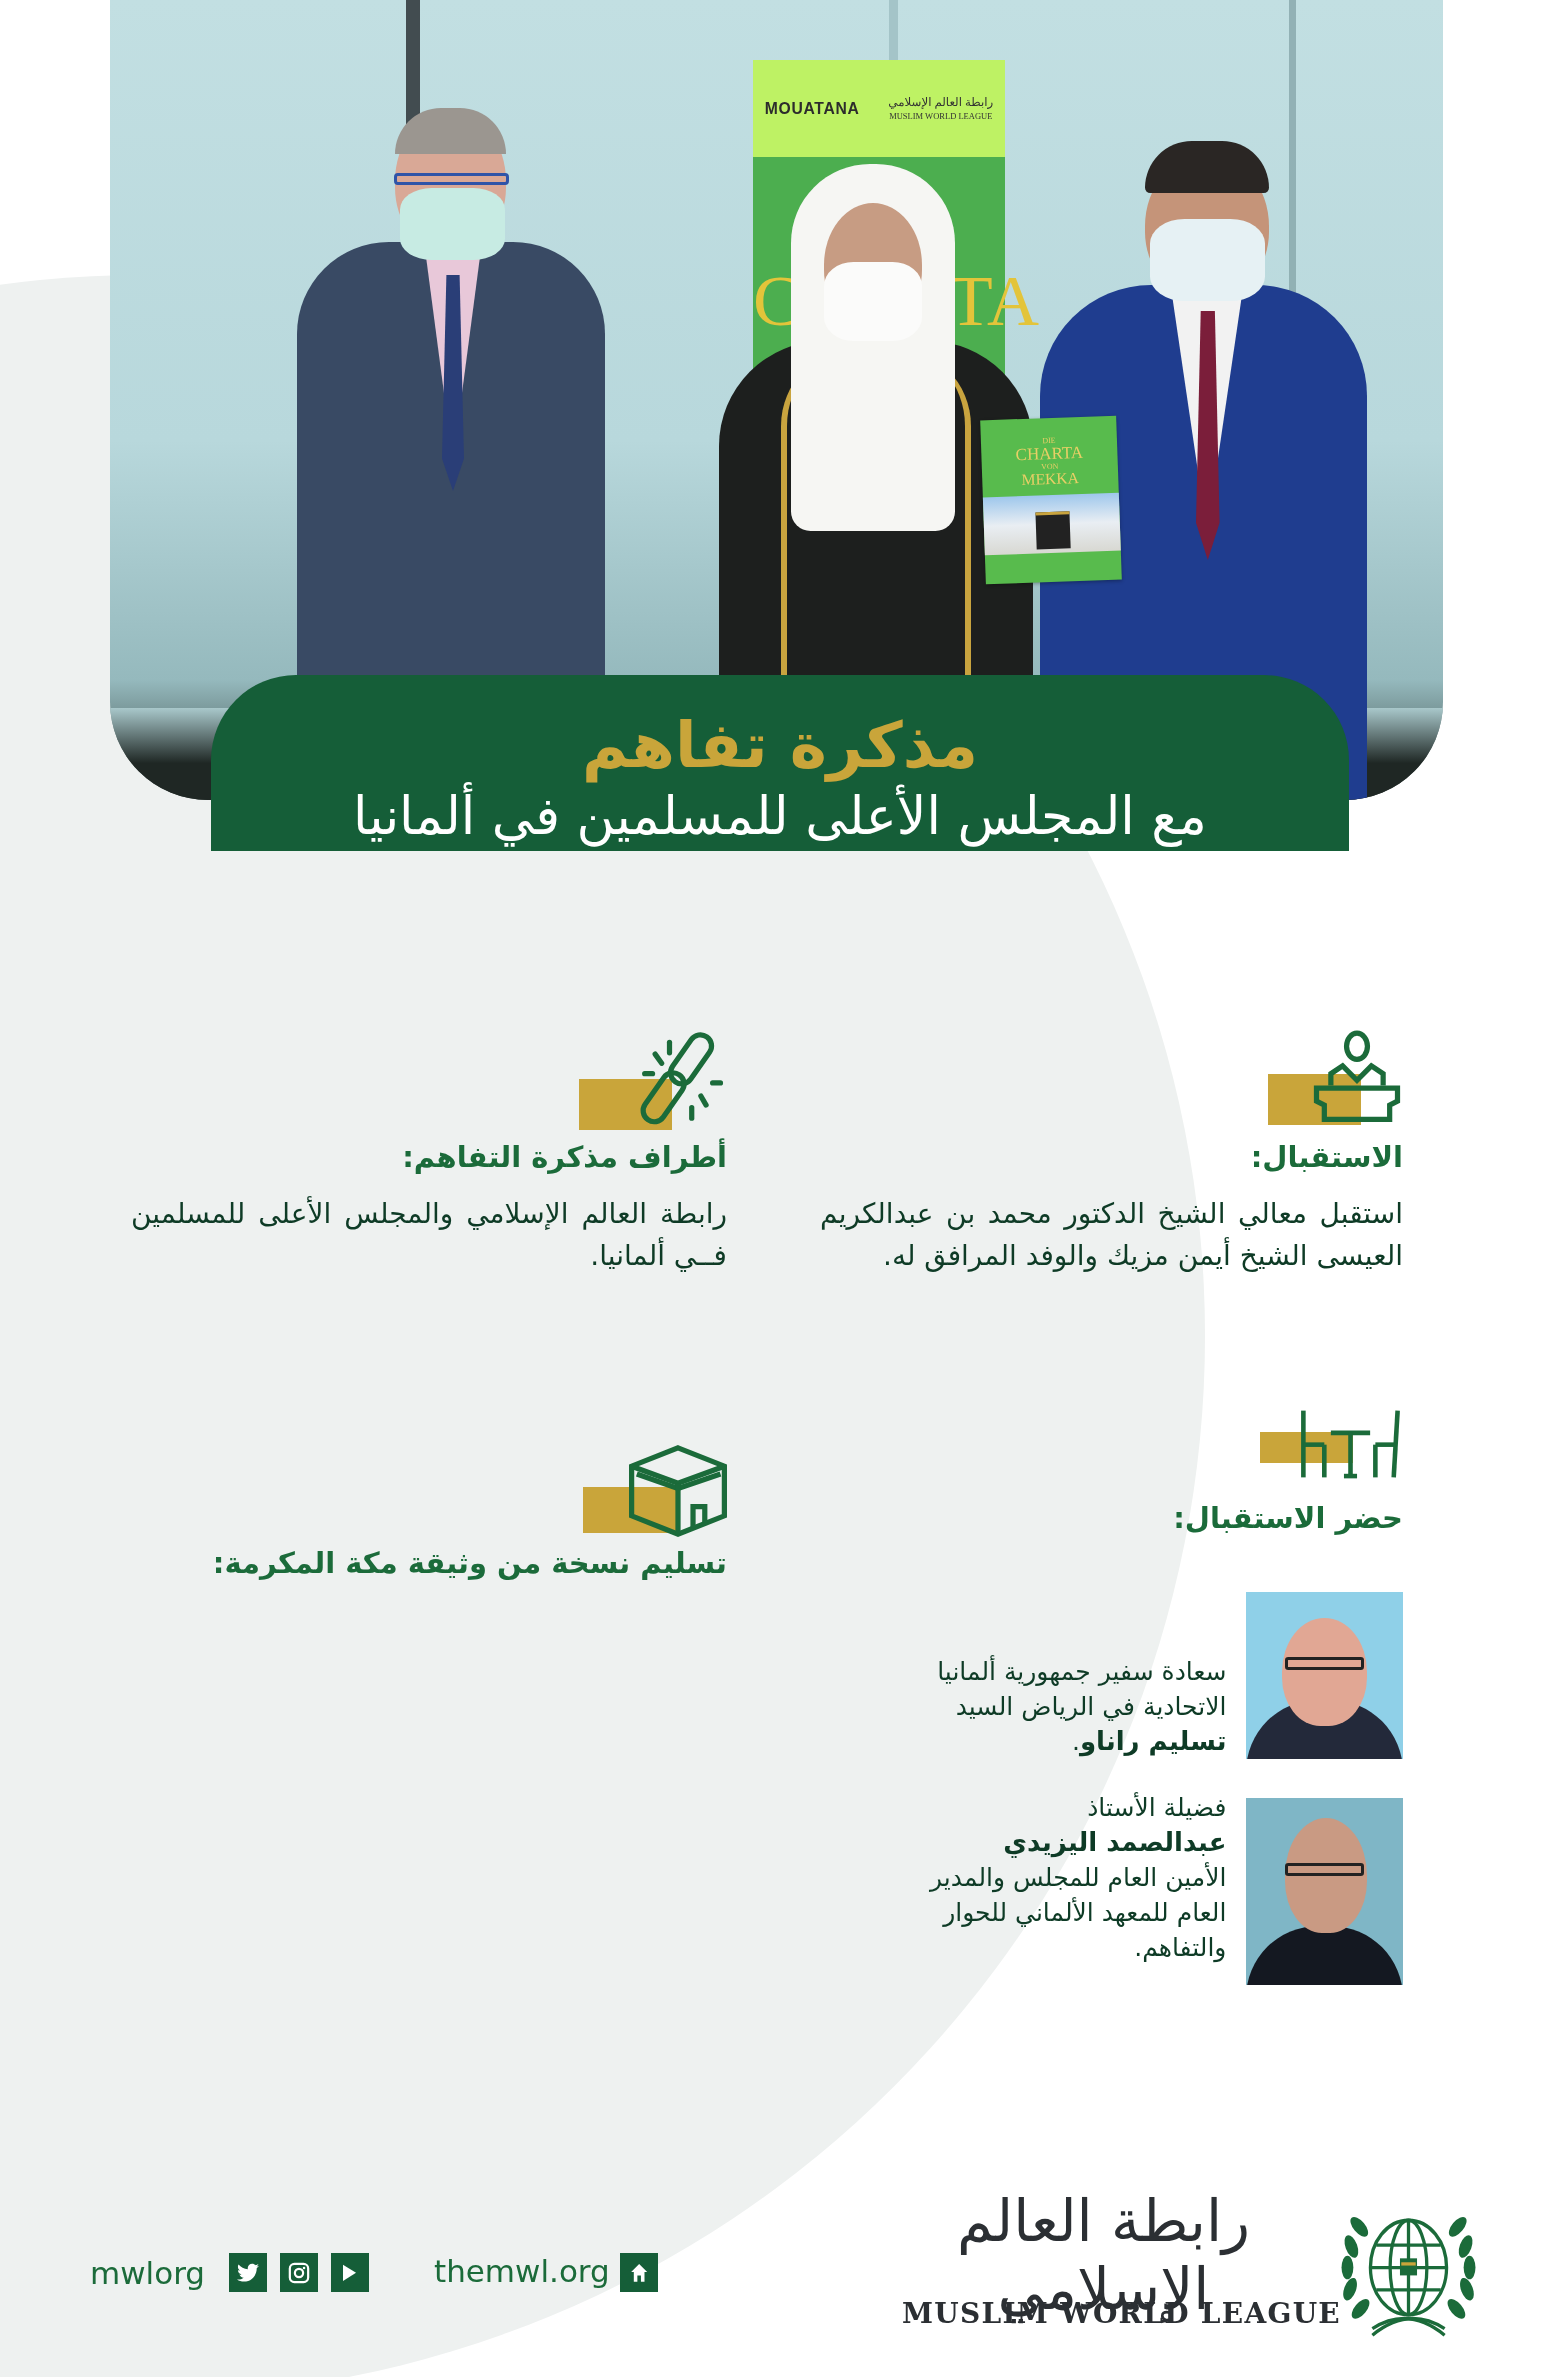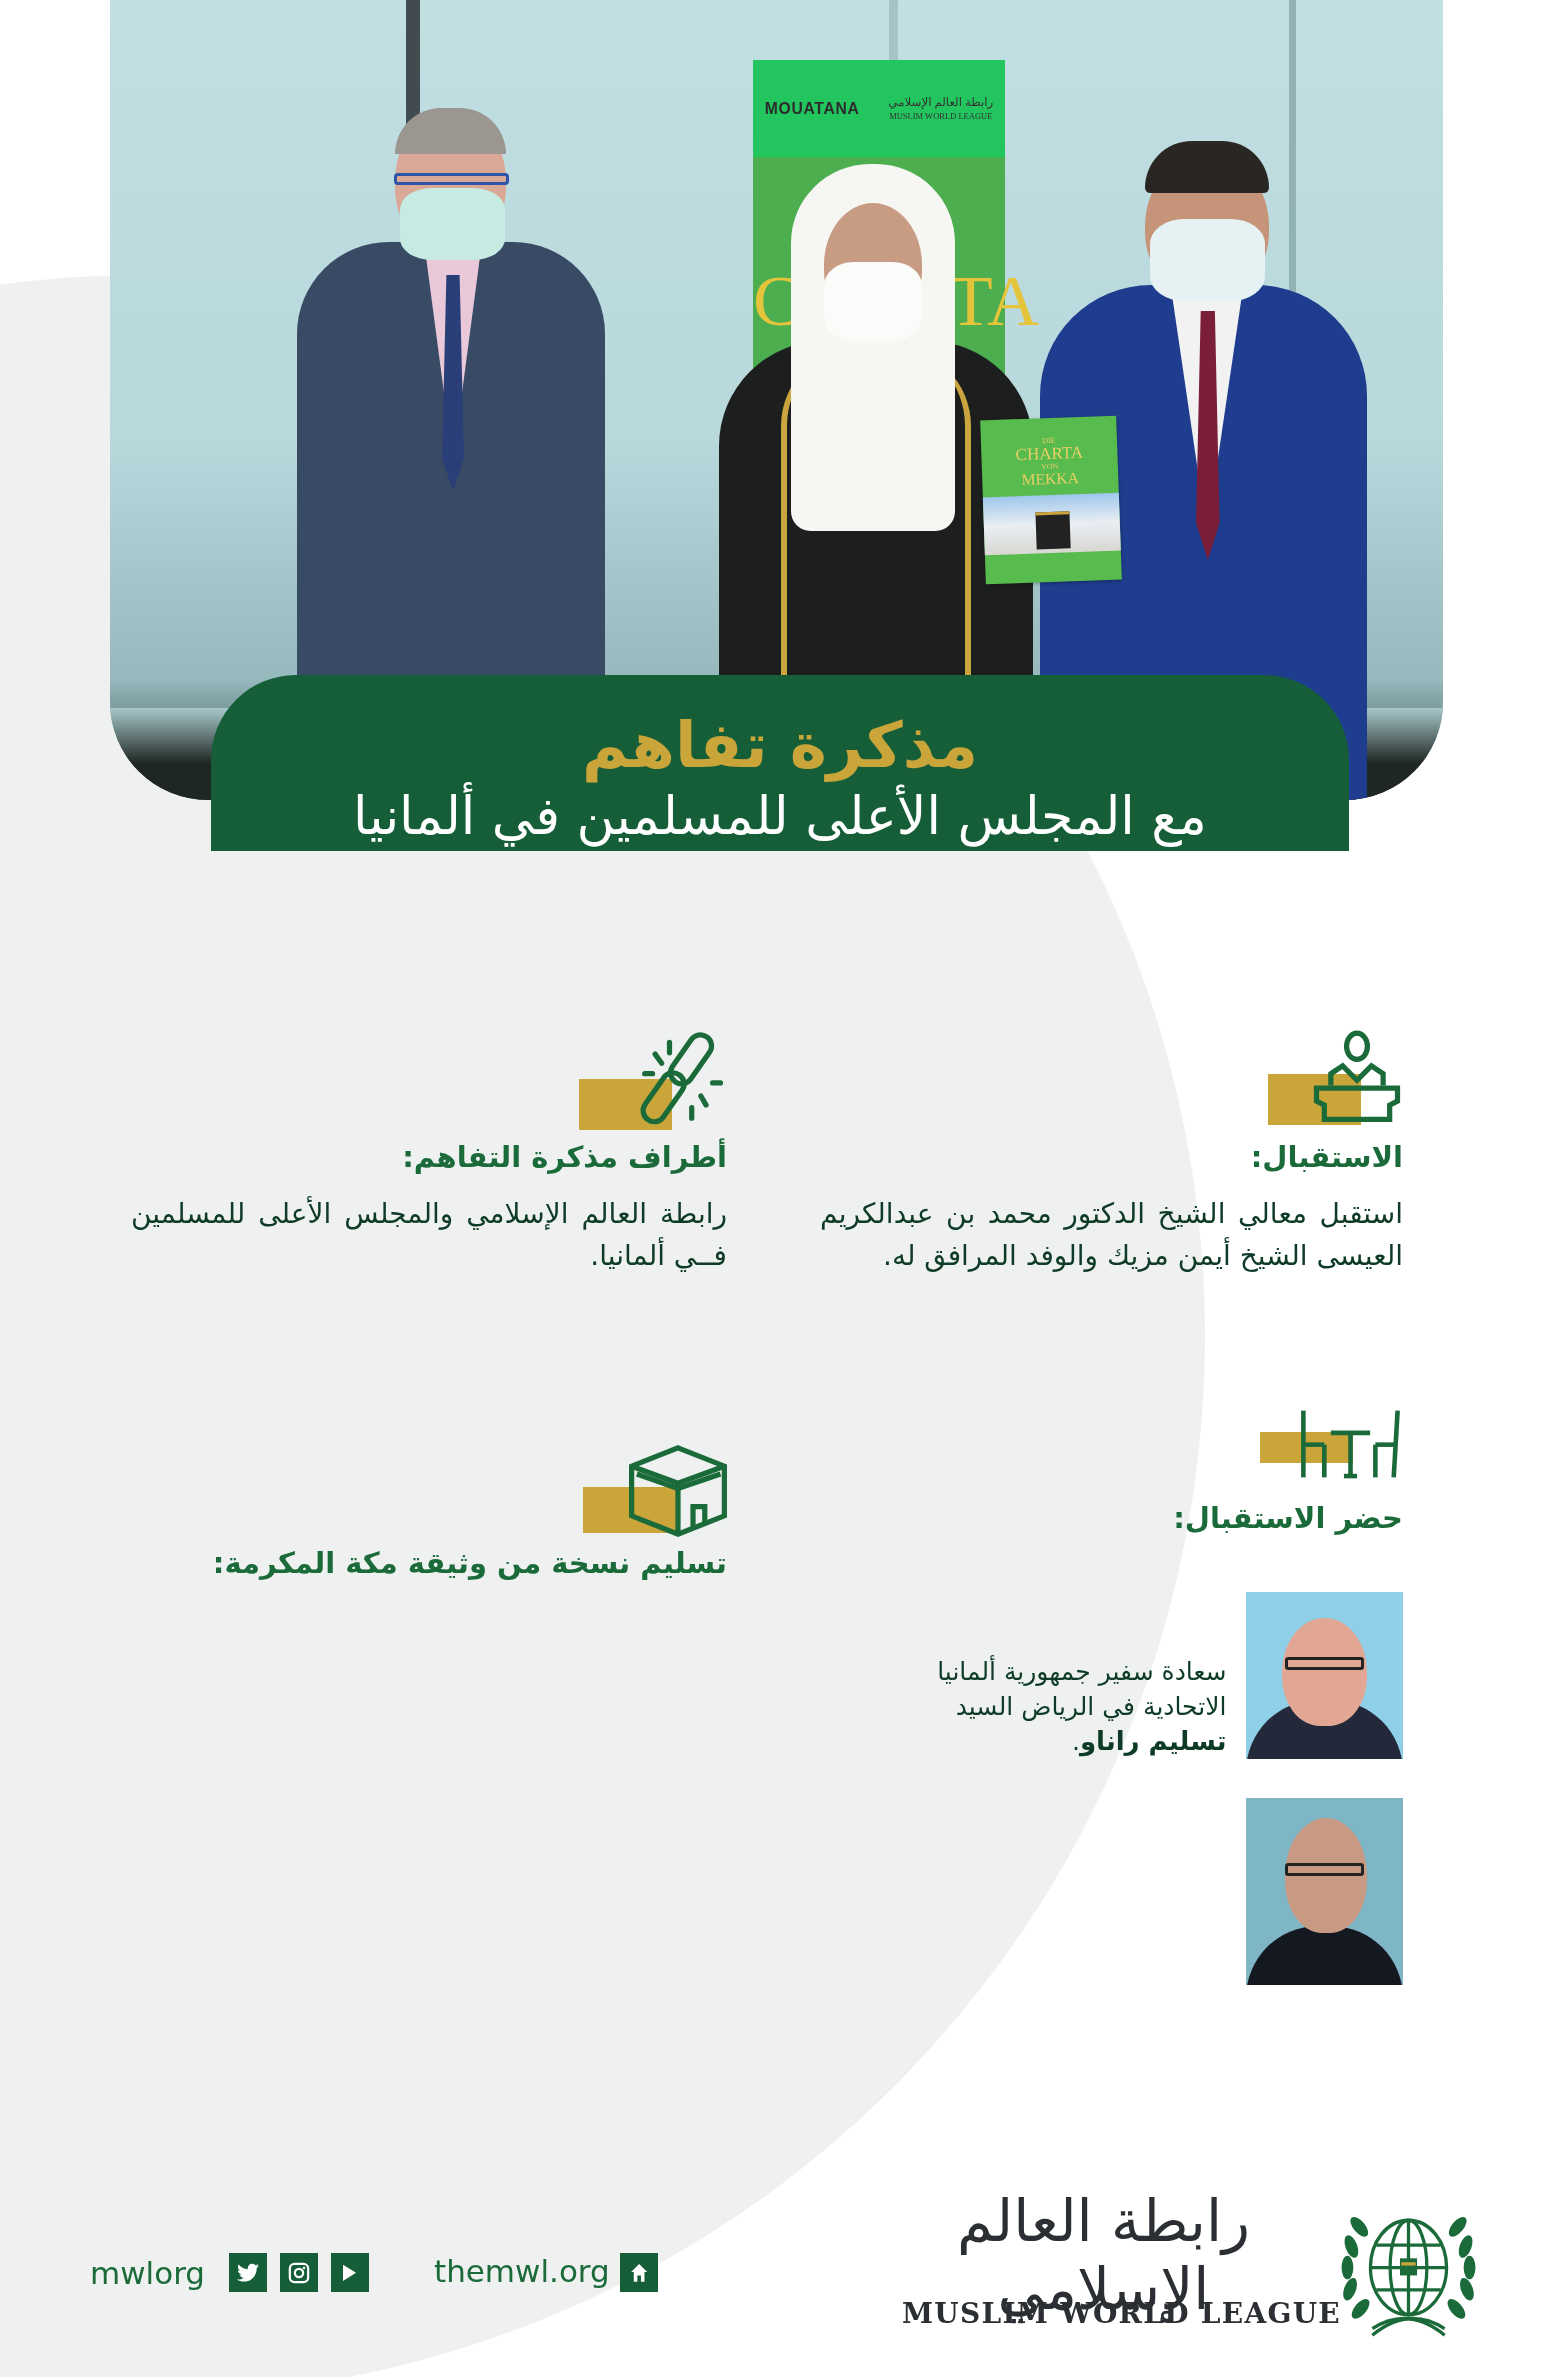--- a/index.html
+++ b/index.html
@@ -39,21 +39,21 @@
   .hero .pillar.p3 { left: 1179px; width: 6.5px; background:#8aa9ad;}
   .hero .floor { position:absolute; left:0; bottom:0; width:100%; height:92px; background:linear-gradient(180deg,#a9c8cb 0%, #1f2724 60%); }
   
   .rollup {
     position: absolute;
     left: 643px; top: 60px;
     width: 252px; height: 629px;
     background: #4cae4f;
   }
   .rollup .top {
-    height: 97px; background: #22c55e;
+    height: 97px; background: #bef264;
     display: flex; align-items: center; justify-content: space-between;
     padding: 0 11.8px;
   }
   .rollup .mouatana { font-family: "Liberation Sans", sans-serif; font-weight: bold; font-size: 15.7px; color: #2c2c2c; letter-spacing: 0.7px; }
   .rollup .mwl-mini { font-family: "Liberation Serif", serif; font-size: 8.5px; color: #333; text-align: center; line-height: 1.3; }
   .rollup .mwl-mini .ar { font-size: 11.8px; }
   .rollup .big {
     font-family: "Liberation Serif", serif;
     color: #e3c43a; text-align: center; margin-top: 59px;
     line-height: 1.05;
@@ -341,20 +341,27 @@
     <div><b>تسليم راناو</b><span>.</span></div>
   </div>
 </div>
 
 <div class="attendee att2">
   <div class="photo">
     <div class="suit"></div>
     <div class="face"></div>
     <div class="glass"></div>
   </div>
+  <div class="txt">
+    <div>فضيلة الأستاذ</div>
+    <div><b>عبدالصمد اليزيدي</b></div>
+    <div>الأمين العام للمجلس والمدير</div>
+    <div>العام للمعهد الألماني للحوار</div>
+    <div>والتفاهم.</div>
+  </div>
 </div>
 
 <div class="footer">
   <div class="social">
     <span class="handle">mwlorg</span>
     <a class="sq">
       <svg width="22" height="19.6" viewBox="0 0 24 20">
           <path fill="#fff" d="M24 2.4c-.9.4-1.8.6-2.8.8 1-.6 1.8-1.6 2.2-2.7-1 .6-2 1-3.1 1.2C19.3.7 18 0 16.6 0c-2.7 0-4.9 2.2-4.9 4.9 0 .4 0 .8.1 1.1C7.7 5.8 4.1 3.9 1.7.9c-.4.7-.7 1.6-.7 2.5 0 1.7.9 3.2 2.2 4.1-.8 0-1.6-.2-2.2-.6v.1c0 2.4 1.7 4.4 3.9 4.8-.4.1-.8.2-1.3.2-.3 0-.6 0-.9-.1.6 2 2.4 3.4 4.6 3.4-1.7 1.3-3.8 2.1-6.1 2.1-.4 0-.8 0-1.2-.1C2.2 18.8 4.8 19.6 7.5 19.6c9.1 0 14-7.5 14-14v-.6c1-.7 1.8-1.6 2.5-2.6z"></path>
         </svg>
     </a>

